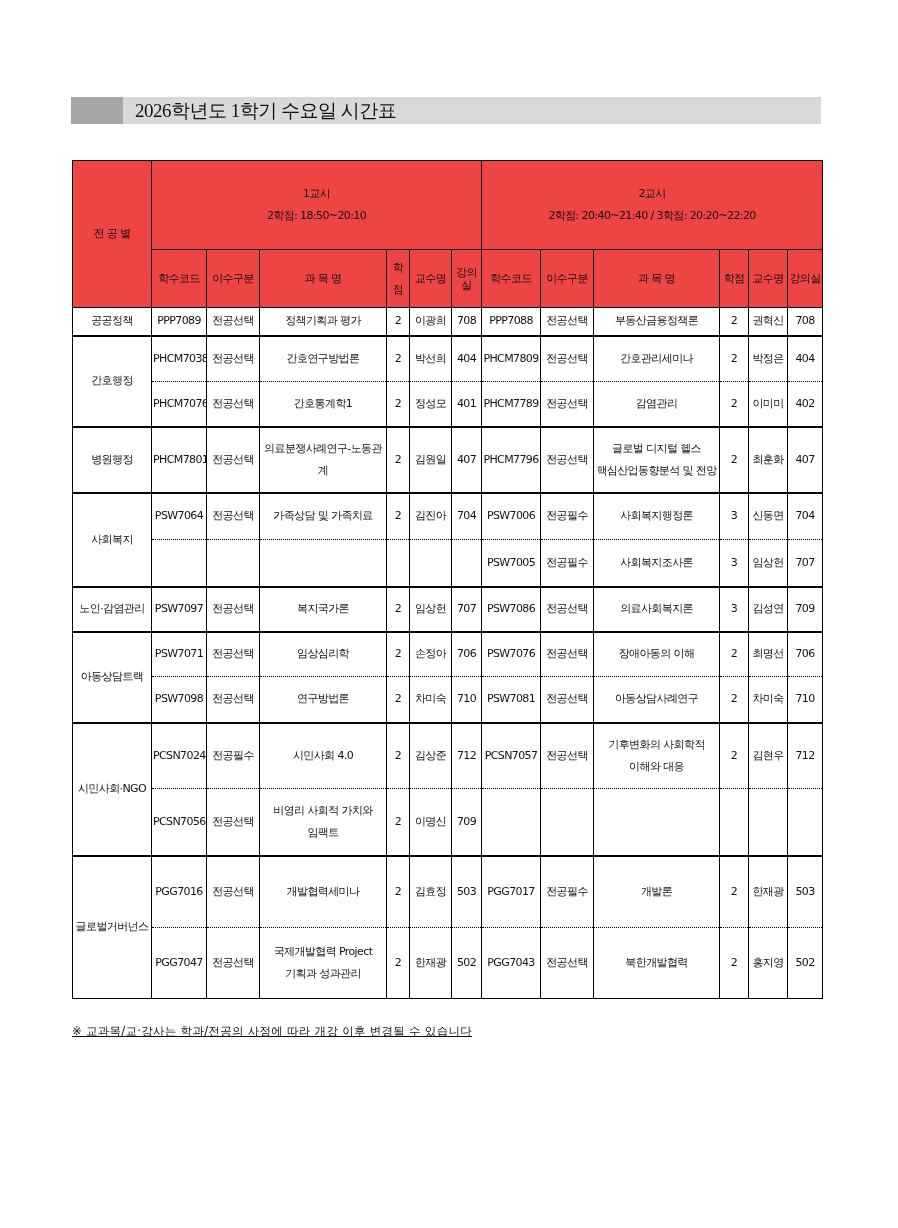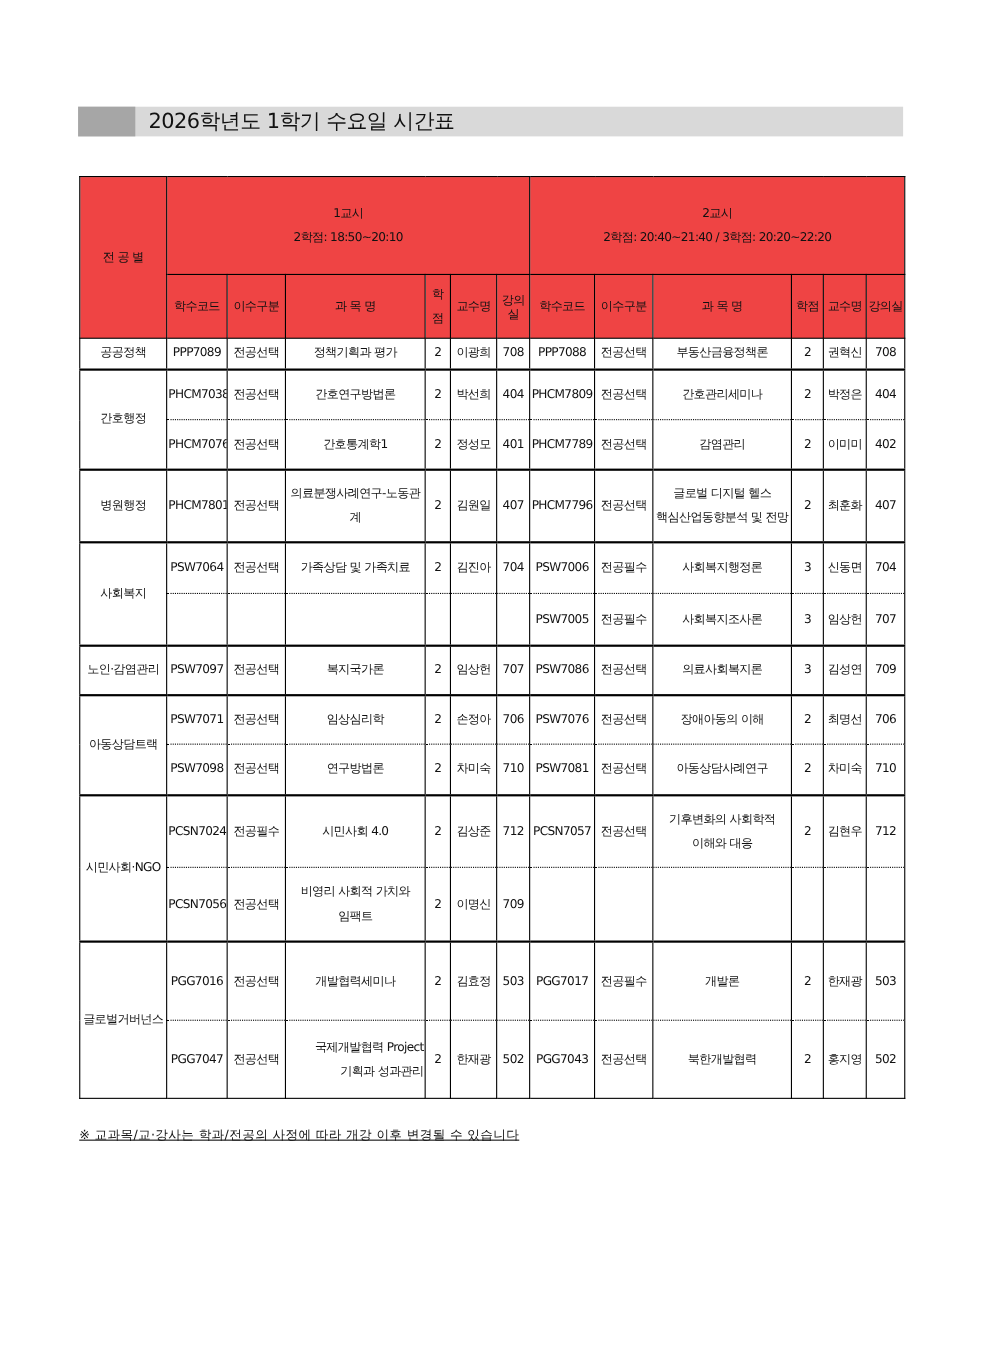--- a/index.html
+++ b/index.html
@@ -1,19 +1,19 @@
 <!DOCTYPE html>
 <html><head>
 <meta charset="utf-8">
 <style>
   html, body { margin:0; padding:0; background:#ffffff; }
   body { width:898px; height:1228px; position:relative; font-family:"DejaVu Sans","Liberation Sans",sans-serif; color:#111; }
   .title-bar { position:absolute; left:71px; top:97px; width:750px; height:27px; background:#d9d9d9; }
   .title-block { position:absolute; left:0; top:0; width:52px; height:27px; background:#a6a6a6; }
-  .title-text { position:absolute; left:64px; top:1px; font-size:19px; line-height:25px; letter-spacing:-0.5px; color:#111; }
+  .title-text { position:absolute; left:64px; top:1px; font-size:19px; line-height:25px; letter-spacing:-0.5px; color:#111;font-family:Liberation Serif, serif; }
   table.tt { position:absolute; left:72px; top:160px; border-collapse:collapse; table-layout:fixed; width:750px; }
   table.tt td, table.tt th { border:1px solid #000; text-align:center; vertical-align:middle; font-size:11px; letter-spacing:-0.6px; padding:0 1px; line-height:22px; font-weight:normal; overflow:hidden; }
   table.tt th { background:#ef4444; }
   .hdr-period { line-height:24px; }
   .hdr-col { font-size:11px; }
   .dept { font-weight:bold; font-size:11px; }
   tr.group-start td { border-top:2px solid #000; }
   tr.dotted-after td.sub { border-bottom:1px dotted #000; }
   tr.dotted-before td.sub { border-top:1px dotted #000; }
   .note { position:absolute; left:72px; top:1024px; font-size:11.5px; letter-spacing:0.3px; color:#111;text-decoration:underline; }
@@ -246,21 +246,21 @@
         <td class="sub">PGG7017</td>
         <td class="sub">전공필수</td>
         <td class="sub">개발론</td>
         <td class="sub">2</td>
         <td class="sub">한재광</td>
         <td class="sub">503</td>
       </tr>
       <tr class="dotted-before" style="height: 71px;">
         <td class="sub">PGG7047</td>
         <td class="sub">전공선택</td>
-        <td class="sub" style="white-space: pre-line; line-height: 22px; text-align: right;">국제개발협력 Project
+        <td class="sub" style="white-space: pre-line; line-height: 22px;">국제개발협력 Project
 기획과 성과관리</td>
         <td class="sub">2</td>
         <td class="sub">한재광</td>
         <td class="sub">502</td>
         <td class="sub">PGG7043</td>
         <td class="sub">전공선택</td>
         <td class="sub">북한개발협력</td>
         <td class="sub">2</td>
         <td class="sub">홍지영</td>
         <td class="sub">502</td>

